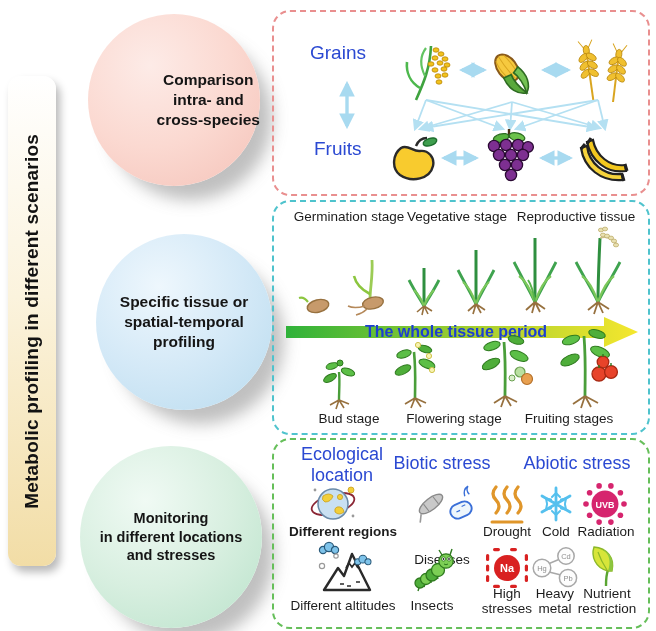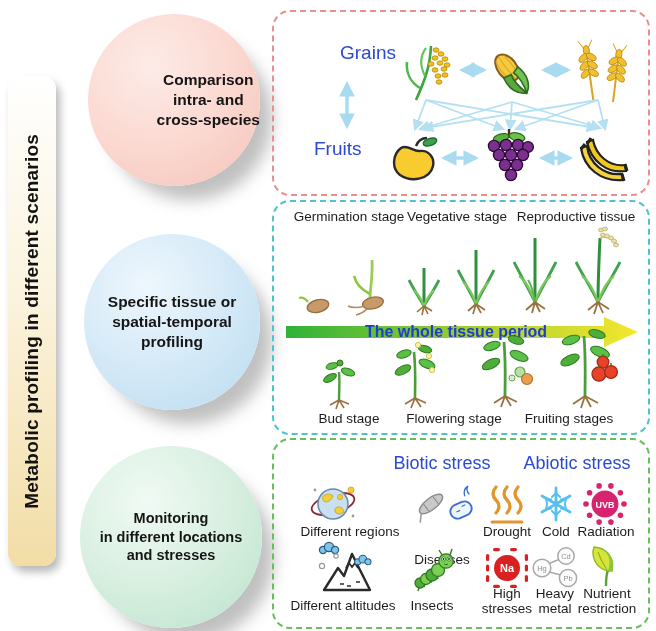--- a/index.html
+++ b/index.html
@@ -21,21 +21,21 @@
     font-size:19px;font-weight:bold;color:#121212;letter-spacing:.2px;white-space:nowrap;
   }
   
   .bubble{
     border-radius:50%;display:flex;align-items:center;justify-content:center;text-align:center;
     font-weight:bold;color:#151515;line-height:1.3;
     box-shadow:16px 18px 16px -4px rgba(105,105,105,.42);
   }
   .bubble-pink{left:88px;top:14px;width:172px;height:172px;font-size:15.5px;
     background:radial-gradient(circle at 36% 30%,#fdebe7 0%,#fbd9d1 50%,#f4c2b8 100%);justify-content:flex-end;}
-  .bubble-blue{left:84px;top:234px;width:176px;height:176px;font-size:15.5px;
+  .bubble-blue{left:96px;top:234px;width:176px;height:176px;font-size:15.5px;
     background:radial-gradient(circle at 36% 30%,#eef7fd 0%,#d4e9f7 50%,#b9dbee 100%);}
   .bubble-green{left:80px;top:446px;width:182px;height:182px;font-size:14.5px;
     background:radial-gradient(circle at 36% 30%,#f0faf4 0%,#d8efe0 50%,#b9e2ca 100%);}
   
   .panel{border-radius:18px;background:transparent;}
   .panel-species{left:272px;top:10px;width:374px;height:182px;border:2px dashed #e98f8f;}
   .panel-growth{left:272px;top:200px;width:374px;height:231px;border:2px dashed #4fc3cd;}
   .panel-monitor{left:272px;top:438px;width:374px;height:187px;border:2px dashed #66bf5a;}
   .blue-lab{color:#2b49d2;}
   .species-cat{font-size:19px;}
@@ -65,21 +65,21 @@
 spatial-temporal
 profiling</div>
   </div>
   <div class="abs bubble bubble-green">
     <div class="prelines">Monitoring
 in different locations
 and stresses</div>
   </div>
 
   <div class="abs panel panel-species">
-    <div class="abs species-cat blue-lab" style="left:36px;top:30px;margin-left:30px;">Grains</div>
+    <div class="abs species-cat blue-lab" style="left:36px;top:30px;">Grains</div>
     <div class="abs species-cat blue-lab" style="left:40px;top:126px;">Fruits</div>
 
     <svg class="abs" style="left:0;top:0;" width="374" height="182">
       <defs>
         <marker id="mA" viewBox="0 0 10 10" refX="8" refY="5" markerWidth="4.6" markerHeight="4.6" orient="auto-start-reverse">
           <path d="M0 0 L10 5 L0 10 Z" fill="#a8daf0"></path>
         </marker>
         <marker id="mS" viewBox="0 0 10 10" refX="8" refY="5" markerWidth="6.5" markerHeight="6.5" orient="auto">
           <path d="M0 0 L10 5 L0 10 Z" fill="#b4e0f2"></path>
         </marker>
@@ -307,20 +307,22 @@
       <path d="M52 35 l0 -3 M48 46 l0 -3 M60 44 l0 -3" stroke="#2e7a1e" stroke-width="1.4"></path>
       <path d="M34 74 l-12 8 M34 74 l-4 12 M34 74 l6 11 M34 74 l13 7" stroke="#97713f" stroke-width="1.8"></path>
     </svg>
 
     <div class="abs stage-lab" style="left:15px;top:209px;width:120px;">Bud stage</div>
     <div class="abs stage-lab" style="left:115px;top:209px;width:130px;">Flowering stage</div>
     <div class="abs stage-lab" style="left:230px;top:209px;width:130px;">Fruiting stages</div>
   </div>
 
   <div class="abs panel panel-monitor">
+    <div class="abs mon-head blue-lab prelines" style="left:8px;top:4px;width:120px;">Ecological
+location</div>
     <div class="abs mon-head blue-lab" style="left:110px;top:13px;width:116px;">Biotic stress</div>
     <div class="abs mon-head blue-lab" style="left:238px;top:13px;width:130px;">Abiotic stress</div>
 
     <svg class="abs" style="left:35px;top:40px;" width="48" height="46" viewBox="0 0 48 46">
       <ellipse cx="24" cy="24" rx="22" ry="9.5" transform="rotate(-16 24 24)" fill="none" stroke="#8b2635" stroke-width="1.8"></ellipse>
       <circle cx="24" cy="24" r="15" fill="#c9e0f2" stroke="#6a8aa8" stroke-width="1.5"></circle>
       <path d="M14 16 q6 -4 10 0 q-2 6 -8 6 q-4 -2 -2 -6 Z" fill="#f2cf3a" stroke="#c9a020" stroke-width="0.8"></path>
       <path d="M28 27 q6 -1 7 5 q-5 4 -9 0 q-1 -4 2 -5 Z" fill="#f2cf3a" stroke="#c9a020" stroke-width="0.8"></path>
       <circle cx="31" cy="17" r="2.6" fill="#f2cf3a" stroke="#c9a020" stroke-width="0.8"></circle>
       <circle cx="42" cy="10" r="3" fill="#f2cf3a" stroke="#c9a020" stroke-width="0.8"></circle>
@@ -367,21 +369,21 @@
           <circle cx="4" cy="23" r="2.8"></circle>
         <circle cx="7.6" cy="11.8" r="2.8"></circle>
           <circle cx="17.1" cy="4.9" r="2.8"></circle>
           <circle cx="28.9" cy="4.9" r="2.8"></circle>
         <circle cx="38.4" cy="11.8" r="2.8"></circle>
       </g>
       <circle cx="23" cy="23" r="13.5" fill="#d6256e"></circle>
       <text x="23" y="26.5" text-anchor="middle" font-size="9" font-weight="bold" fill="#ffffff">UVB</text>
     </svg>
 
-    <div class="abs mon-lab" style="left:15px;top:84px;width:122px;">Different regions</div>
+    <div class="abs mon-lab" style="left:8px;top:84px;width:122px;font-weight:bold;">Different regions</div>
     <div class="abs mon-lab" style="left:133px;top:84px;width:70px;margin-top:28px;">Diseases</div>
     <div class="abs mon-lab" style="left:198px;top:84px;width:70px;">Drought</div>
     <div class="abs mon-lab" style="left:257px;top:84px;width:50px;">Cold</div>
     <div class="abs mon-lab" style="left:296px;top:84px;width:72px;">Radiation</div>
 
     <svg class="abs" style="left:40px;top:100px;" width="60" height="54" viewBox="0 0 60 54">
       <path d="M10 50 L24 28 L30 36 L38 14 L56 50 Z" fill="#ffffff" stroke="#2a2a2a" stroke-width="2.4" stroke-linejoin="round"></path>
       <path d="M32 28 L35 23 L38 27 L41 23 L44 28" stroke="#2a2a2a" stroke-width="1.7" fill="none"></path>
       <path d="M26 44 l4 0 M33 46 l4 0 M42 42 l4 0" stroke="#2a2a2a" stroke-width="1.5"></path>
       <g fill="#7ec3ea" stroke="#2a5a7a" stroke-width="1.2">

